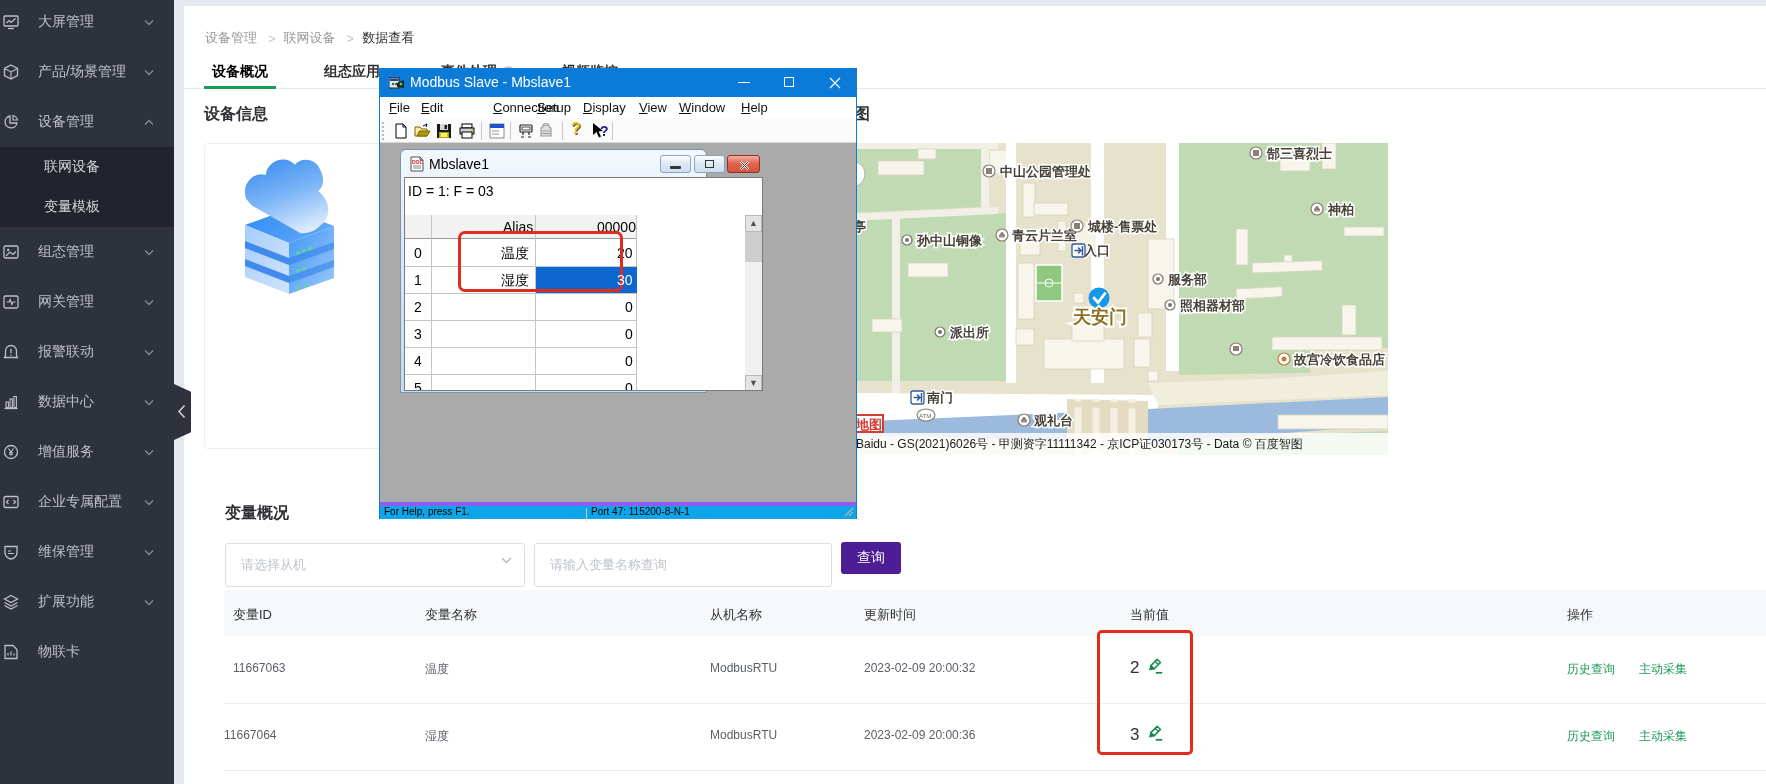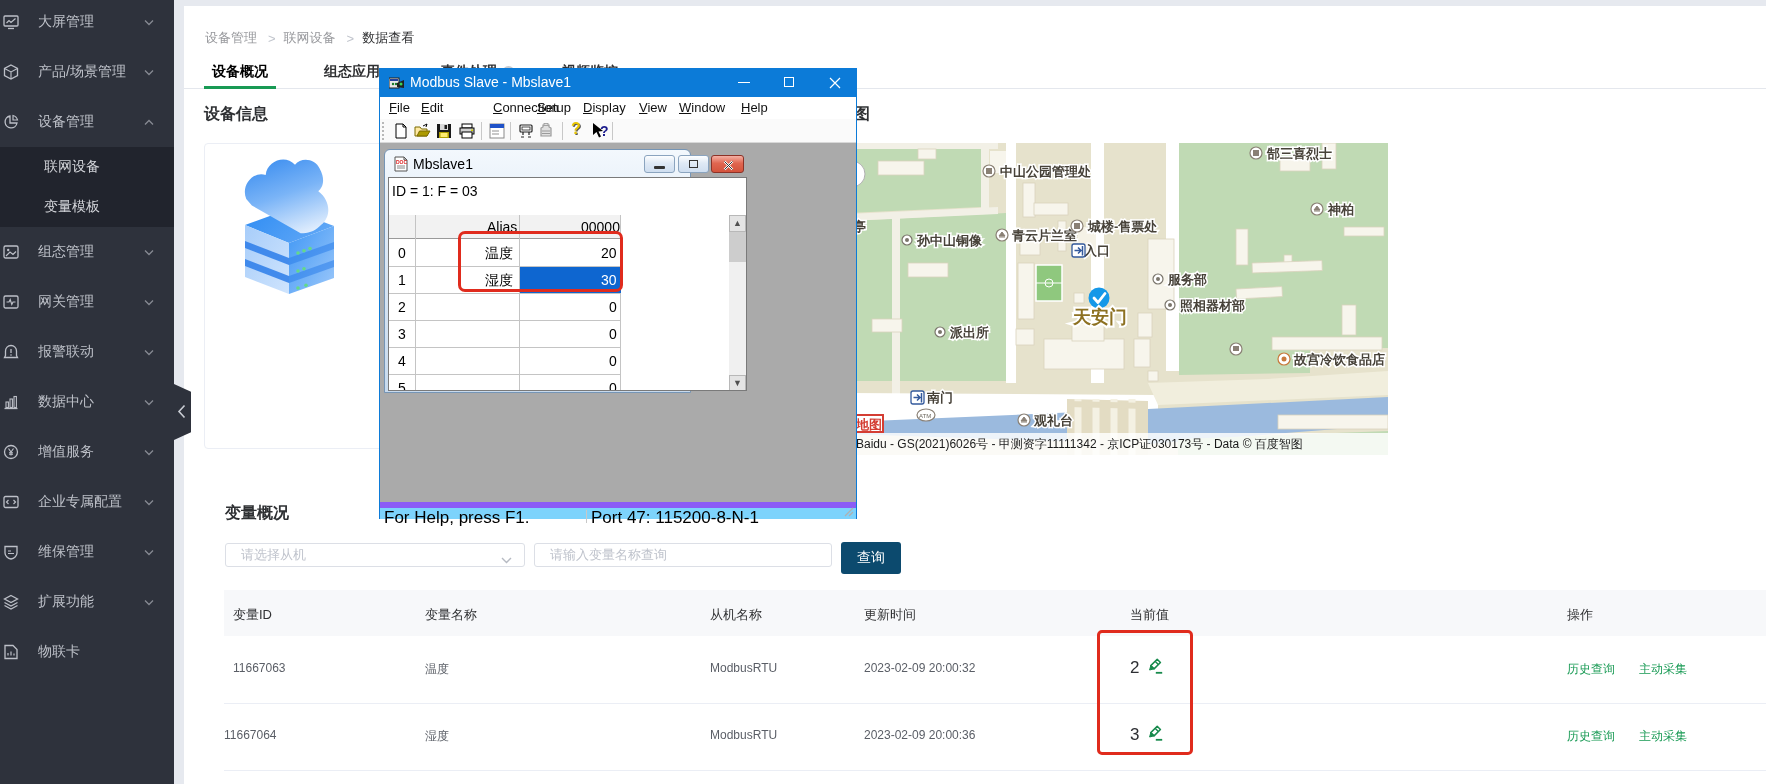--- a/index.html
+++ b/index.html
@@ -37,22 +37,22 @@
 #tabu { position:absolute; left:204px; top:86px; width:72px; height:3px; background:#189a54; }
 .info-i { display:inline-block; width:13px; height:13px; border-radius:50%; background:#c6c9cf; color:#fff; font-size:10px; line-height:13px; text-align:center; margin-left:5px; font-weight:normal; }
 
 
 .h16 { position:absolute; font-size:16px; font-weight:bold; color:#2e3033; }
 
 
 #card { position:absolute; left:204px; top:143px; width:636px; height:306px; border:1px solid #ebeef5; border-radius:4px; background:#fff; }
 
 
-.inp { position:absolute; height:24px; border:1px solid #dcdfe6; border-radius:3px; background:#fff; font-size:13px; color:#bfc3cc; display:flex; align-items:center; padding-left:15px; }
-#btnq { position:absolute; left:841px; top:542px; width:60px; height:32px; background:#0c4a6e; color:#fff; font-size:14px; border-radius:3px; display:flex; align-items:center; justify-content:center; }
+.inp { position:absolute; height:44px; border:1px solid #dcdfe6; border-radius:3px; background:#fff; font-size:13px; color:#bfc3cc; display:flex; align-items:center; padding-left:15px; }
+#btnq { position:absolute; left:841px; top:542px; width:60px; height:32px; background:#4c1d95; color:#fff; font-size:14px; border-radius:3px; display:flex; align-items:center; justify-content:center; }
 
 
 #thead { position:absolute; left:224px; top:590px; width:1542px; height:46px; background:#f7f8fa; }
 .th { position:absolute; top:606px; font-size:13px; font-weight:normal; color:#303133; }
 .td { position:absolute; font-size:12px; color:#5a5e66; }
 .rowline { position:absolute; left:224px; width:1542px; height:1px; background:#ebeef5; }
 .glink { color:#189a54; }
 
 
 .redbox { position:absolute; border:3px solid #e02b1d; border-radius:5px; }
@@ -573,21 +573,21 @@
       </svg>
     <div style="position:absolute; left:182px; top:3px; width:1px; height:18px; background:#c8c8c8;"></div>
     <span style="position:absolute; left:191px; top:1px; font-size:16px; font-weight:bold; color:#e8c500; text-shadow:1px 1px 0 #555;">?</span>
     <svg style="position:absolute; left:211px; top:3px;" width="18" height="18" viewBox="0 0 18 18">
         <path d="M2 1 L2 13 L5.5 10 L8 15.5 L10 14.5 L7.5 9.5 L12 9 Z" fill="#000"></path>
         <text x="9" y="14" font-size="14" font-weight="bold" fill="#1a1a8c">?</text>
       </svg>
     <div style="position:absolute; left:232px; top:3px; width:1px; height:18px; background:#c8c8c8;"></div>
   </div>
 
-  <div style="position:absolute; left:4px; top:80px; width:307px; height:244px; background:linear-gradient(#f3f8fd,#dcE8f5 40%,#c8daed); border:1px solid #7695b5; border-radius:6px 6px 0 0;">
+  <div style="position:absolute; left:20px; top:80px; width:307px; height:244px; background:linear-gradient(#f3f8fd,#dcE8f5 40%,#c8daed); border:1px solid #7695b5; border-radius:6px 6px 0 0;">
     <svg style="position:absolute; left:8px; top:6px;" width="16" height="16" viewBox="0 0 16 16">
         <path d="M2 1 L11 1 L14 4 L14 15 L2 15 Z" fill="#fff" stroke="#555" stroke-width="1"></path>
         <path d="M11 1 L11 4 L14 4" fill="none" stroke="#555" stroke-width="1"></path>
         <text x="3" y="7.5" font-size="5" font-weight="bold" fill="#d22">DOC</text>
         <path d="M4 10 L12 10 M4 12 L12 12" stroke="#888" stroke-width="1"></path>
       </svg>
     <span style="position:absolute; left:28px; top:6px; font-size:14px; color:#000;">Mbslave1</span>
     <div style="position:absolute; left:259px; top:5px; width:31px; height:18px; background:linear-gradient(#fdfeff,#dfe9f5 45%,#cfdef0); border:1px solid #8ba4bf; border-radius:3px;">
       <div style="position:absolute; left:9px; top:10px; width:11px; height:3px; background:#333; border-radius:1px;"></div>
     </div>
@@ -638,21 +638,21 @@
       </div>
 
       <div style="position:absolute; left:340px; top:37px; width:17px; height:177px; background:#f0f0f0;">
         <div style="position:absolute; left:0; top:0; width:17px; height:17px; background:#e4e4e4; border:1px solid #b8b8b8; text-align:center; font-size:9px; line-height:15px; color:#505050;">▲</div>
         <div style="position:absolute; left:0; top:17px; width:17px; height:30px; background:#cdcdcd;"></div>
         <div style="position:absolute; left:0; bottom:0; width:17px; height:17px; background:#e4e4e4; border:1px solid #b8b8b8; text-align:center; font-size:9px; line-height:15px; color:#505050;">▼</div>
       </div>
     </div>
   </div>
 
-  <div style="position:absolute; left:0; top:433px; width:476px; height:17px; background:#7dd3fc; border-top:6px solid #8b5cf6; font-size:17px; color:#000;">
+  <div style="position:absolute; left:0; top:433px; width:476px; height:17px; background:#0ea5e9; border-top:4px solid #8b5cf6; font-size:10px; color:#000;">
     <span style="position:absolute; left:4px; top:0px;">For Help, press F1.</span>
     <div style="position:absolute; left:206px; top:2px; width:1px; height:13px; background:#c8c8c8;"></div>
     <span style="position:absolute; left:211px; top:0px;">Port 47: 115200-8-N-1</span>
     <svg style="position:absolute; right:2px; bottom:2px;" width="10" height="10">
         <path d="M9 1 L1 9 M9 5 L5 9 M9 9 L9 9" stroke="#b0b0b0" stroke-width="1.3"></path>
       </svg>
   </div>
 </div>
 <div class="redbox" style="left:458px; top:231px; width:165px; height:61px; border-radius:7px;"></div>
 

